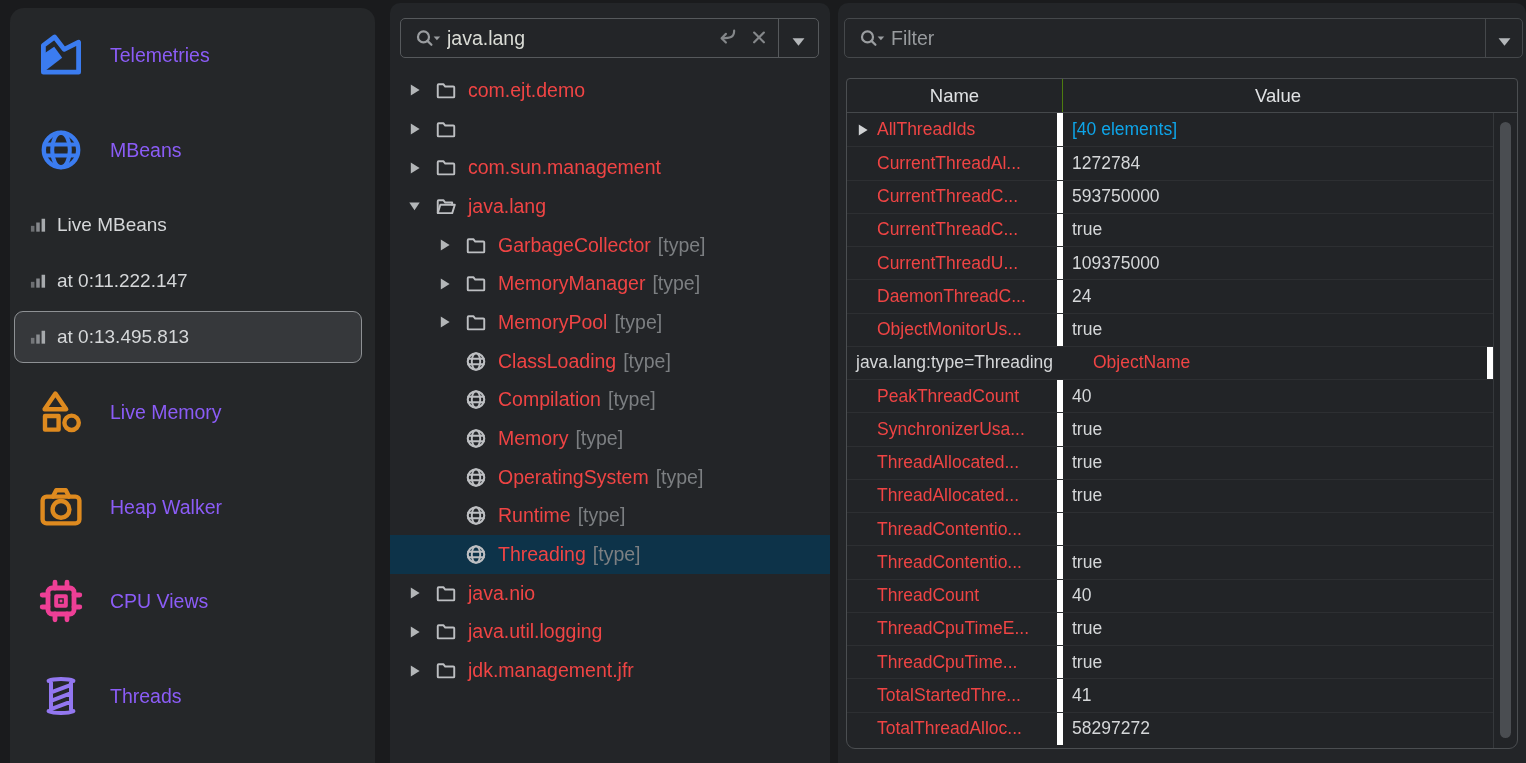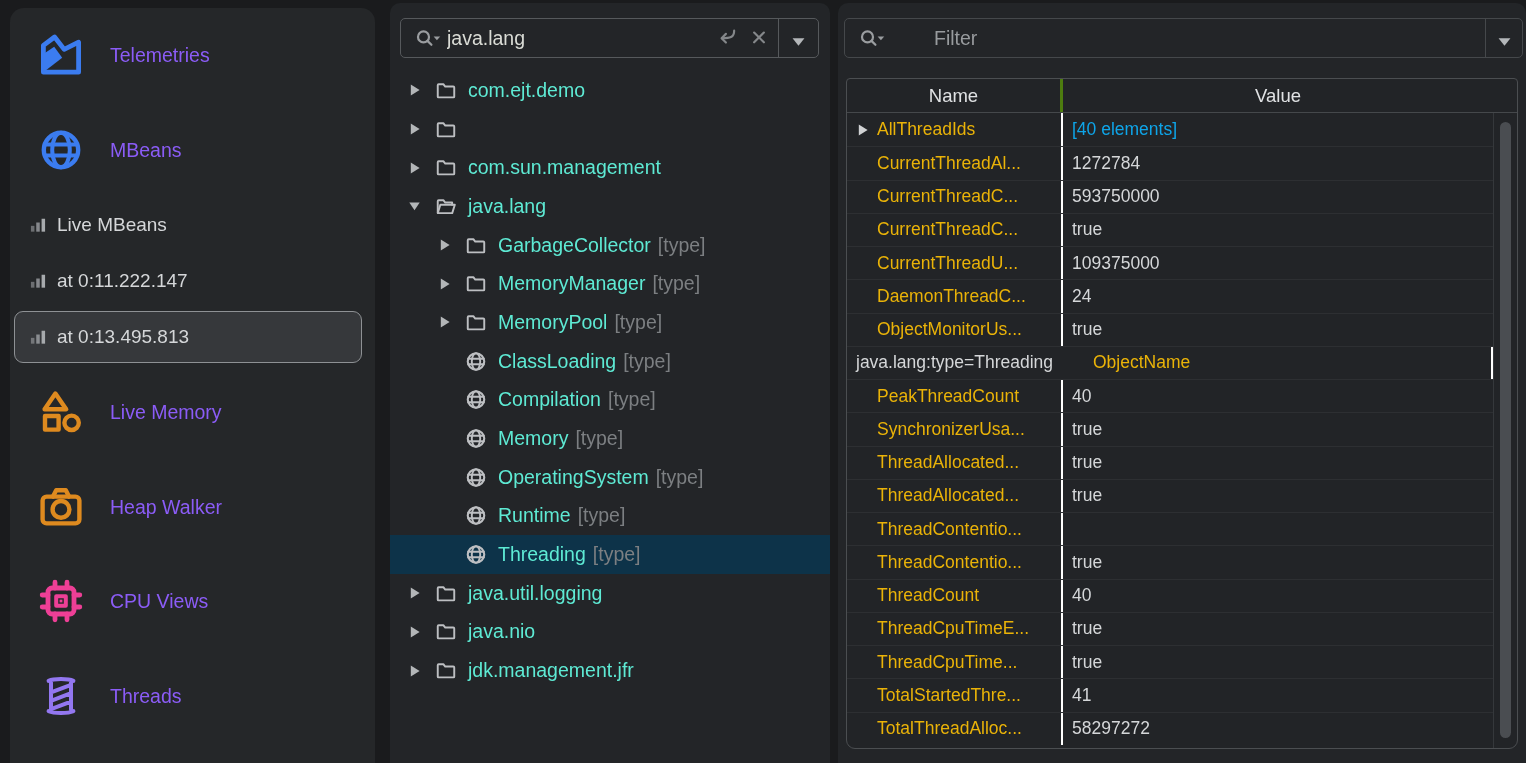--- a/index.html
+++ b/index.html
@@ -26,53 +26,53 @@
   .srow.large .slabel { position:absolute; left:100px; font-size:19.5px; color:#8b5cf6; }
   .srow.small .slabel { position:absolute; left:47px; font-size:19px; color:#d5d7d9; }
   .srow.selected::before { content:""; position:absolute; left:4px; right:13px; top:-5px; bottom:-5px;
       background:#36383b; border:1.5px solid #8e9194; border-radius:9px; }
   .srow > * { position:relative; z-index:1; }
 
   
   .searchbox { position:absolute; top:15px; height:40px; display:flex; align-items:center;
       border-radius:5px; }
   .tree-panel .searchbox { left:10px; right:11px; border:1px solid #56595c; }
-  .table-panel .searchbox { left:6px; right:3px; border:1px solid #45484b;gap:43px; }
+  .table-panel .searchbox { left:6px; right:3px; border:1px solid #45484b; }
   .sb-ic { margin-left:11px; width:34px; height:22px; color:#9a9da0; flex:0 0 auto; }
   .sb-text { flex:1; font-size:19.5px; margin-left:1px; color:#dadcd6; white-space:nowrap; overflow:hidden; }
   .sb-text.placeholder { color:#989b9e; }
   .sb-btn { width:26px; height:24px; color:#84878a; flex:0 0 auto; margin-right:6px; }
   .sb-btn svg { width:100%; height:100%; }
   .sb-dd { align-self:stretch; width:40px; border-left:1px solid #56595c; display:flex; align-items:center; justify-content:center; color:#b4b7ba; flex:0 0 auto; }
   .table-panel .sb-dd { border-left-color:#45484b; width:37px; }
   .sb-dd svg { width:15px; height:11px; }
 
   
   .tree { position:absolute; left:0; right:0; top:68px; }
   .tnode { display:flex; align-items:center; height:38.7px; font-size:19.5px; white-space:nowrap; cursor:default; }
   .tnode.selected { background:#0d3349; }
   .t-arrow { width:26px; flex:0 0 auto; display:flex; align-items:center; color:#b3b6b8; }
   .t-arrow svg { width:13px; height:14px; }
   .t-ic { width:34px; flex:0 0 auto; display:flex; align-items:center; color:#bdbfc2; }
   .t-ic svg { width:24px; height:23px; }
-  .t-label { color:#5eead4; }
+  .t-label { color:#ef4444; }
   .t-suffix { color:#7c7f82; margin-left:7px; }
 
   
   .mtable { position:absolute; left:8px; top:75px; width:672px; height:671px;
       border:1px solid #4b4e51; border-radius:4px 4px 9px 9px; background:#222427; }
   .mt-head { display:grid; grid-template-columns:216px 1fr 24px; height:34px;
       border-bottom:1px solid #45484b; align-items:center; }
   .mt-head .hcell { text-align:center; font-size:18.5px; color:#e0e2e4; }
-  .mt-head .hcell.name { border-right:3px solid #4d7c0f; height:100%; display:flex; align-items:center; justify-content:center; }
+  .mt-head .hcell.name { border-right:1px solid #4d7c0f; height:100%; display:flex; align-items:center; justify-content:center; }
   .mt-rows { position:absolute; left:0; right:24px; top:34px; bottom:0; display:flex; flex-direction:column; }
   .trow { display:grid; grid-template-columns:216px 1fr; height:33.26px; flex:0 0 auto; border-top:1px solid #2d2f32; font-size:17.5px; }
   .trow:first-child { border-top:none; }
   .tcell { display:flex; align-items:center; white-space:nowrap; overflow:hidden; }
-  .tcell.name { padding-left:30px; border-right:2px solid #ffffff; position:relative; color:#eab308; }
+  .tcell.name { padding-left:30px; border-right:6px solid #ffffff; position:relative; color:#ef4444; }
   .tcell.value { padding-left:9px; color:#d5d7d9; }
   .tcell.value.muted { color:#0ea5e9; }
   .row-arrow { position:absolute; left:9px; width:13px; height:14px; color:#d0d2d4; display:flex; align-items:center; }
   .row-arrow svg { width:13px; height:14px; }
   .mt-scroll { position:absolute; right:0; top:34px; bottom:0; width:24px; border-left:1px solid #35383b; }
   .mt-thumb { position:absolute; left:6px; top:9px; width:11px; height:616px; border-radius:5.5px; background:#4a4d51; }
 </style>
 </head>
 <body>
 
@@ -364,34 +364,34 @@
           <span class="t-arrow">
             <svg viewBox="0 0 14 15" fill="none" stroke="currentColor" stroke-width="2.2" stroke-linecap="round" stroke-linejoin="round" style="width: 13px; height: 14px;">
               <path d="M3 1.5 L12.5 7.5 L3 13.5 Z" fill="currentColor" stroke="none"></path>
             </svg>
           </span>
           <span class="t-ic">
             <svg viewBox="0 0 24 24" fill="none" stroke="currentColor" stroke-width="2.2" stroke-linecap="round" stroke-linejoin="round" style="width: 24px; height: 23px;">
               <path stroke-width="2" d="M3.4 18.4 V6.4 Q3.4 5.4 4.4 5.4 H9.2 L11.2 7.9 H19.6 Q20.6 7.9 20.6 8.9 V18.4 Q20.6 19.2 19.8 19.2 H4.2 Q3.4 19.2 3.4 18.4 Z"></path>
             </svg>
           </span>
+          <span class="t-label">java.nio</span>
+        </div>
+        <div class="tnode" style="padding-left: 18px;">
+          <span class="t-arrow">
+            <svg viewBox="0 0 14 15" fill="none" stroke="currentColor" stroke-width="2.2" stroke-linecap="round" stroke-linejoin="round" style="width: 13px; height: 14px;">
+              <path d="M3 1.5 L12.5 7.5 L3 13.5 Z" fill="currentColor" stroke="none"></path>
+            </svg>
+          </span>
+          <span class="t-ic">
+            <svg viewBox="0 0 24 24" fill="none" stroke="currentColor" stroke-width="2.2" stroke-linecap="round" stroke-linejoin="round" style="width: 24px; height: 23px;">
+              <path stroke-width="2" d="M3.4 18.4 V6.4 Q3.4 5.4 4.4 5.4 H9.2 L11.2 7.9 H19.6 Q20.6 7.9 20.6 8.9 V18.4 Q20.6 19.2 19.8 19.2 H4.2 Q3.4 19.2 3.4 18.4 Z"></path>
+            </svg>
+          </span>
           <span class="t-label">java.util.logging</span>
-        </div>
-        <div class="tnode" style="padding-left: 18px;">
-          <span class="t-arrow">
-            <svg viewBox="0 0 14 15" fill="none" stroke="currentColor" stroke-width="2.2" stroke-linecap="round" stroke-linejoin="round" style="width: 13px; height: 14px;">
-              <path d="M3 1.5 L12.5 7.5 L3 13.5 Z" fill="currentColor" stroke="none"></path>
-            </svg>
-          </span>
-          <span class="t-ic">
-            <svg viewBox="0 0 24 24" fill="none" stroke="currentColor" stroke-width="2.2" stroke-linecap="round" stroke-linejoin="round" style="width: 24px; height: 23px;">
-              <path stroke-width="2" d="M3.4 18.4 V6.4 Q3.4 5.4 4.4 5.4 H9.2 L11.2 7.9 H19.6 Q20.6 7.9 20.6 8.9 V18.4 Q20.6 19.2 19.8 19.2 H4.2 Q3.4 19.2 3.4 18.4 Z"></path>
-            </svg>
-          </span>
-          <span class="t-label">java.nio</span>
         </div>
         <div class="tnode" style="padding-left: 18px;">
           <span class="t-arrow">
             <svg viewBox="0 0 14 15" fill="none" stroke="currentColor" stroke-width="2.2" stroke-linecap="round" stroke-linejoin="round" style="width: 13px; height: 14px;">
               <path d="M3 1.5 L12.5 7.5 L3 13.5 Z" fill="currentColor" stroke="none"></path>
             </svg>
           </span>
           <span class="t-ic">
             <svg viewBox="0 0 24 24" fill="none" stroke="currentColor" stroke-width="2.2" stroke-linecap="round" stroke-linejoin="round" style="width: 24px; height: 23px;">
               <path stroke-width="2" d="M3.4 18.4 V6.4 Q3.4 5.4 4.4 5.4 H9.2 L11.2 7.9 H19.6 Q20.6 7.9 20.6 8.9 V18.4 Q20.6 19.2 19.8 19.2 H4.2 Q3.4 19.2 3.4 18.4 Z"></path>

